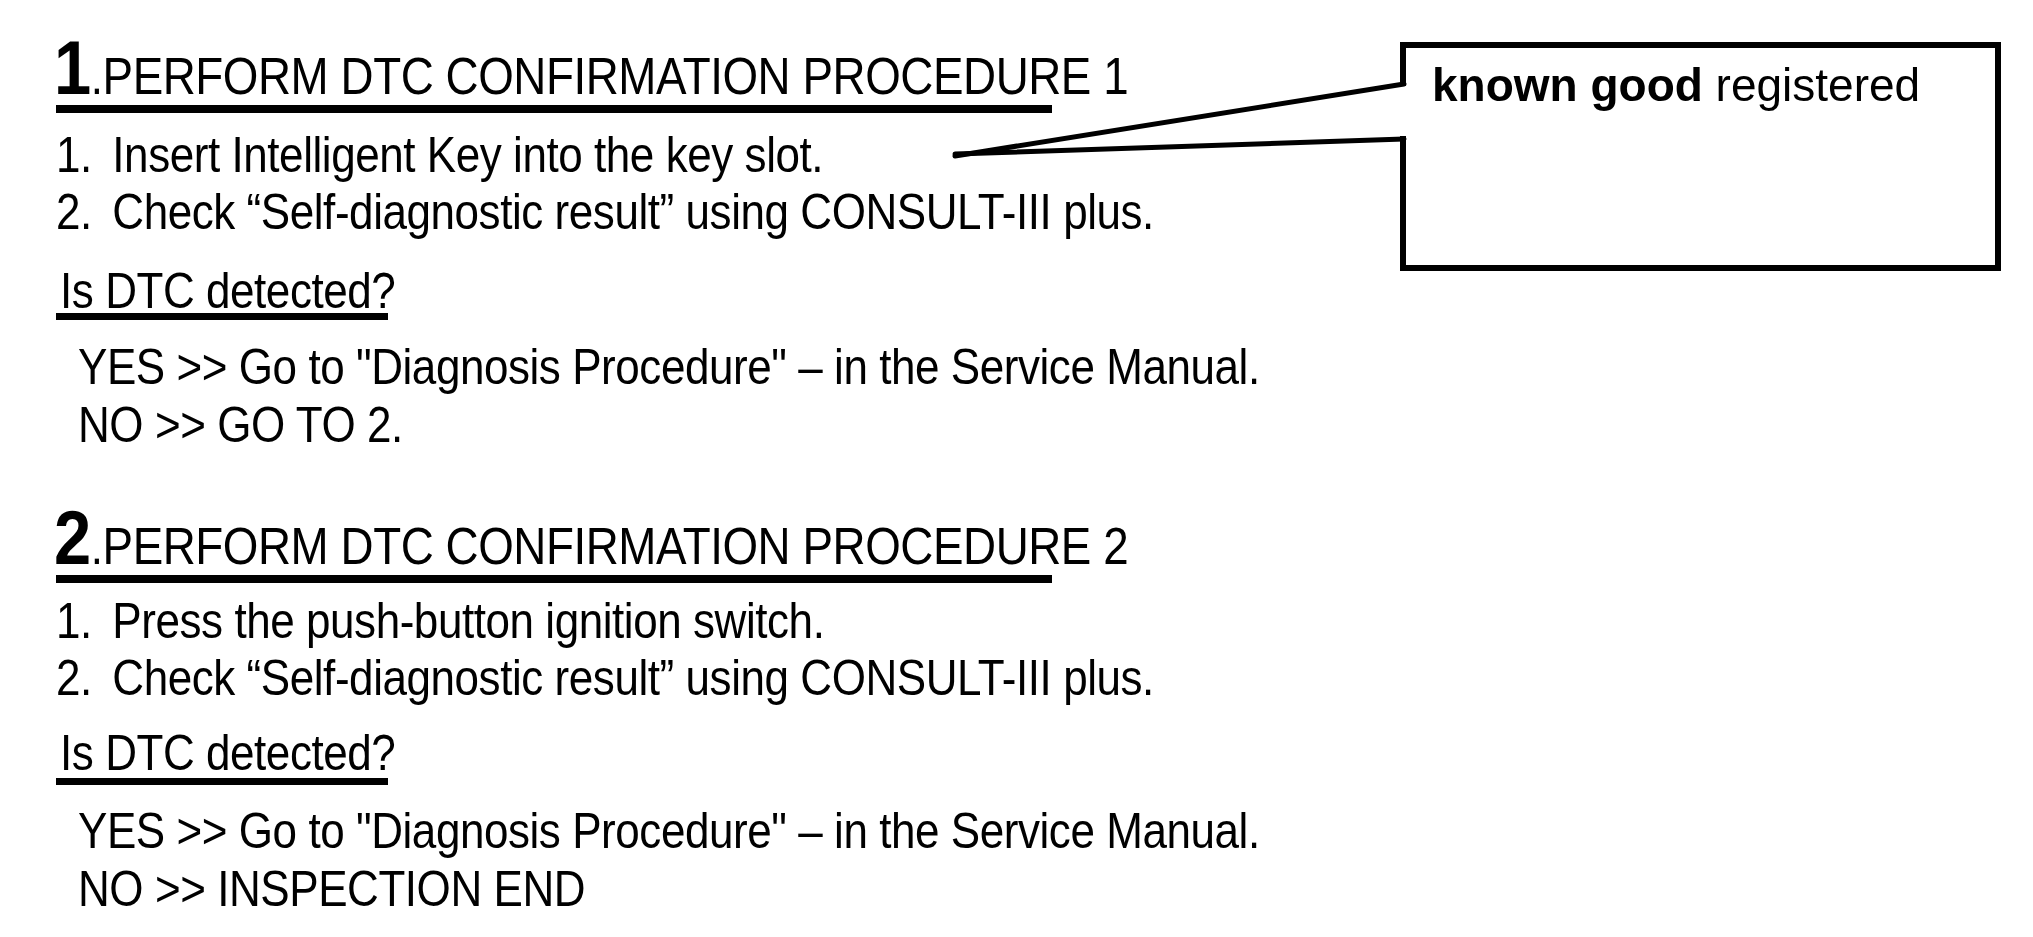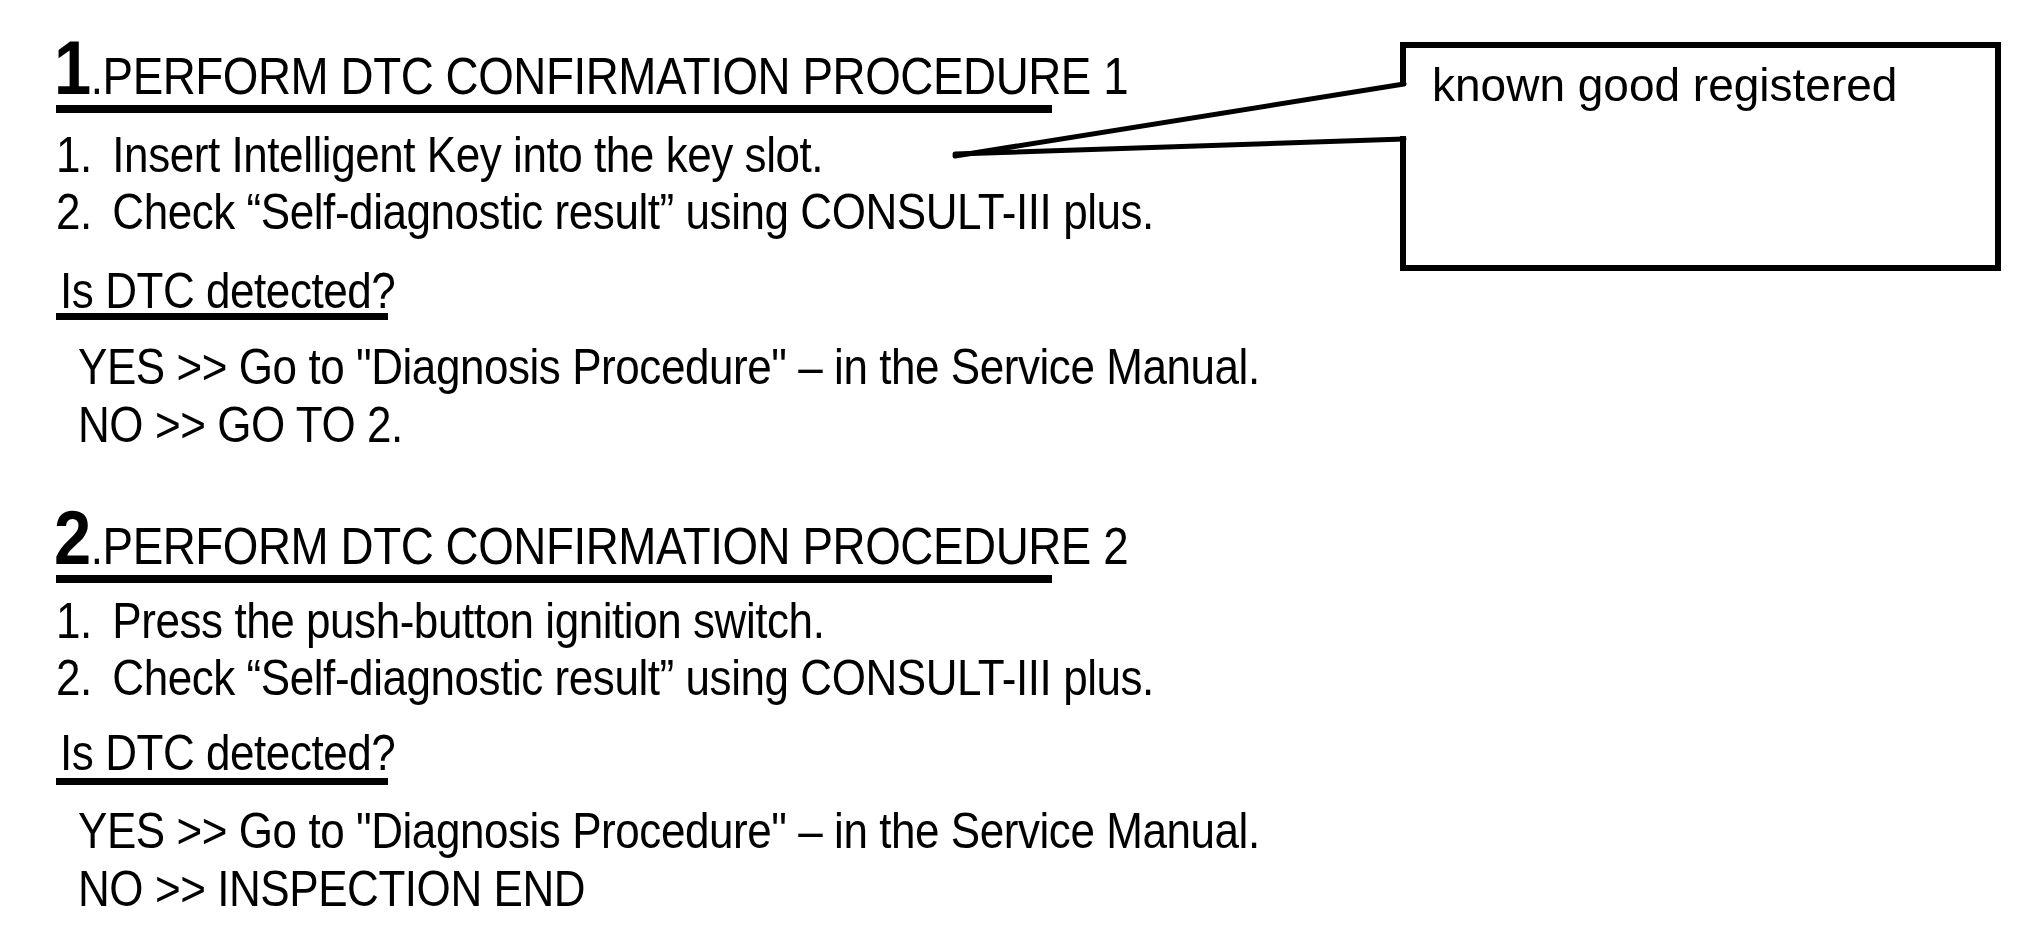--- a/index.html
+++ b/index.html
@@ -35,21 +35,21 @@
 
   
   .callout{
     box-sizing:border-box;
     left:1400px;top:42px;width:601px;height:229px;
     border:6px solid #000000;
     padding:8px 14px 0 26px;
     font-size:46px;line-height:58px;
     background:#ffffff;
   }
-  .callout .b{font-weight:400;}
+  .callout .b{font-weight:700;}
   .gap-patch{
     left:1396px;top:86px;width:12px;height:50px;
     background:#ffffff;z-index:3;
   }
   .leaders{
     position:absolute;left:0;top:0;width:2033px;height:937px;
     z-index:4;pointer-events:none;
   }
 </style>
 </head>

